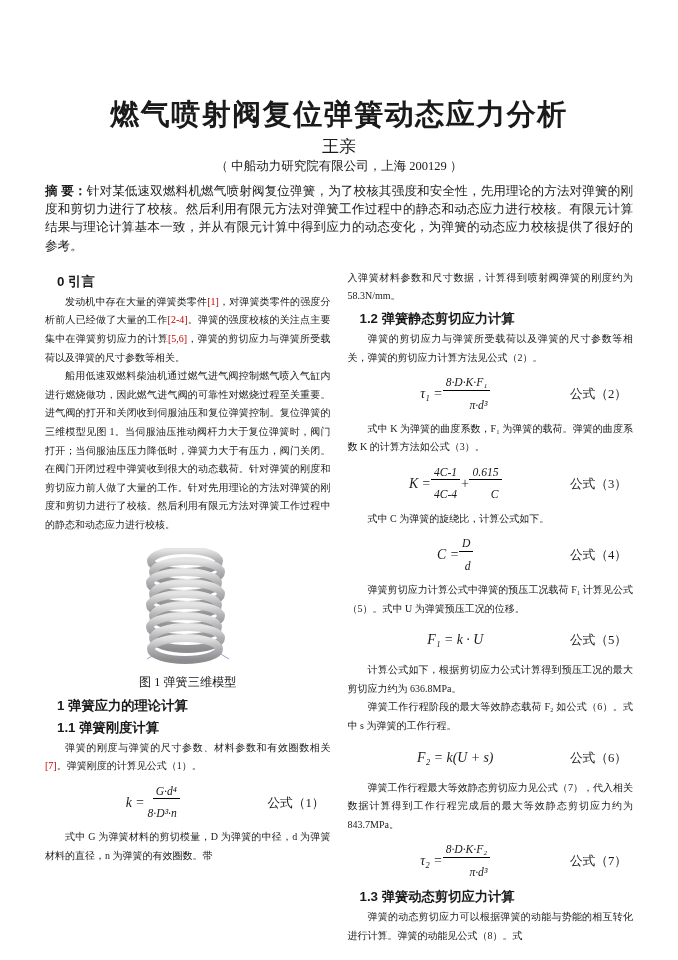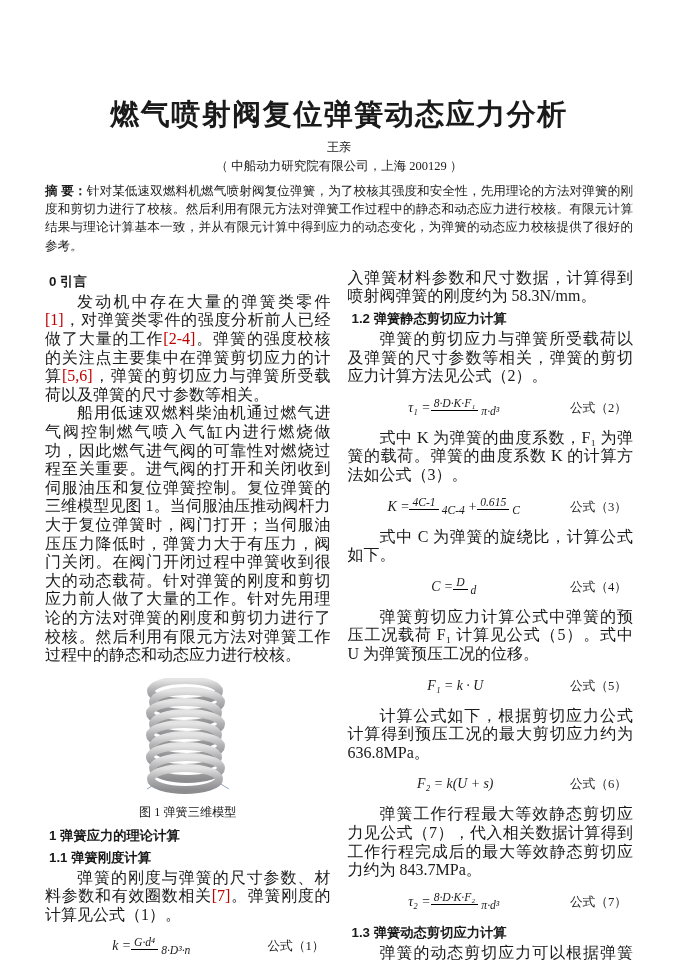--- a/index.html
+++ b/index.html
@@ -6,52 +6,52 @@
   body{
     width:678px;height:960px;overflow:hidden;background:#ffffff;color:#1a1a1a;
     font-family:"Liberation Serif","DejaVu Serif",serif;
   }
   .page{padding:0 45px;box-sizing:border-box;width:678px;height:960px;}
   .title{
     margin:97px 0 0 0;text-align:center;font-size:29px;font-weight:700;
     letter-spacing:1.5px;line-height:34px;
     font-family:"Liberation Sans","DejaVu Sans",sans-serif;
   }
-  .author{text-align:center;font-size:12px;margin-top:9px;line-height:14px;}
+  .author{text-align:center;font-size:17px;margin-top:9px;line-height:14px;}
   .affil{text-align:center;font-size:12.5px;margin-top:5px;line-height:15px;}
   .abstract,.keywords{
     margin:0;font-size:12.6px;line-height:18.2px;text-align:justify;
   }
   .abstract{margin-top:8px;}
   .lead-label{
     font-weight:700;
     font-family:"Liberation Sans","DejaVu Sans",sans-serif;
   }
   .cols{display:flex;gap:17px;margin-top:14px;}
   .col{flex:1;width:285px;min-width:0;}
   h2.sec,h3.sec{
-    font-size:13.3px;font-weight:700;margin:3px 0 2px 4px;line-height:19px;
+    font-size:13.3px;font-weight:700;margin:3px 0 2px 12px;line-height:19px;
     font-family:"Liberation Sans","DejaVu Sans",sans-serif;
   }
   .para{
-    margin:0;font-size:16px;line-height:18.6px;text-indent:2em;text-align:justify;
+    margin:0;font-size:10px;line-height:18.6px;text-indent:2em;text-align:justify;
   }
   .noindent{text-indent:0;}
   .cite{color:var(--cite,#c00000);}
   figure{margin:13px 0 6px 0;text-align:center;}
   figcaption{font-size:12.2px;margin-top:5px;line-height:15px;}
   .formula{
     margin:9px 0 8px 0;position:relative;display:flex;justify-content:center;
     align-items:center;padding-right:70px;min-height:26px;
   }
   .fbody{
     font-style:italic;font-size:13.8px;display:inline-flex;align-items:center;
     font-family:"Liberation Serif","DejaVu Serif",serif;
   }
-  .frac{display:inline-flex;flex-direction:row;align-items:flex-start;font-size:11.6px;line-height:1.15;}
+  .frac{display:inline-flex;flex-direction:column;align-items:flex-end;font-size:11.6px;line-height:1.15;}
   .frac .num{border-bottom:1px solid #000;padding:0 3px;}
   .frac .den{padding:0 3px;margin-top:8px;}
   .flabel{
     position:absolute;right:6px;top:50%;transform:translateY(-50%);
     font-style:normal;font-size:12.7px;
   }
 </style>
 </head>
 <body>
 
@@ -161,20 +161,21 @@
       </div>
 
       <p class="para">弹簧剪切应力计算公式中弹簧的预压工况载荷 F₁ 计算见公式（5）。式中 U 为弹簧预压工况的位移。</p>
 
       <div class="formula">
         <span class="fbody">F₁ = k · U</span>
         <span class="flabel">公式（5）</span>
       </div>
 
       <p class="para">计算公式如下，根据剪切应力公式计算得到预压工况的最大剪切应力约为 636.8MPa。</p>
+      <p class="para">弹簧工作行程阶段的最大等效静态载荷 F₂ 如公式（6）。式中 s 为弹簧的工作行程。</p>
 
       <div class="formula">
         <span class="fbody">F₂ = k(U + s)</span>
         <span class="flabel">公式（6）</span>
       </div>
 
       <p class="para">弹簧工作行程最大等效静态剪切应力见公式（7），代入相关数据计算得到工作行程完成后的最大等效静态剪切应力约为 843.7MPa。</p>
 
       <div class="formula">
         <span class="fbody">

